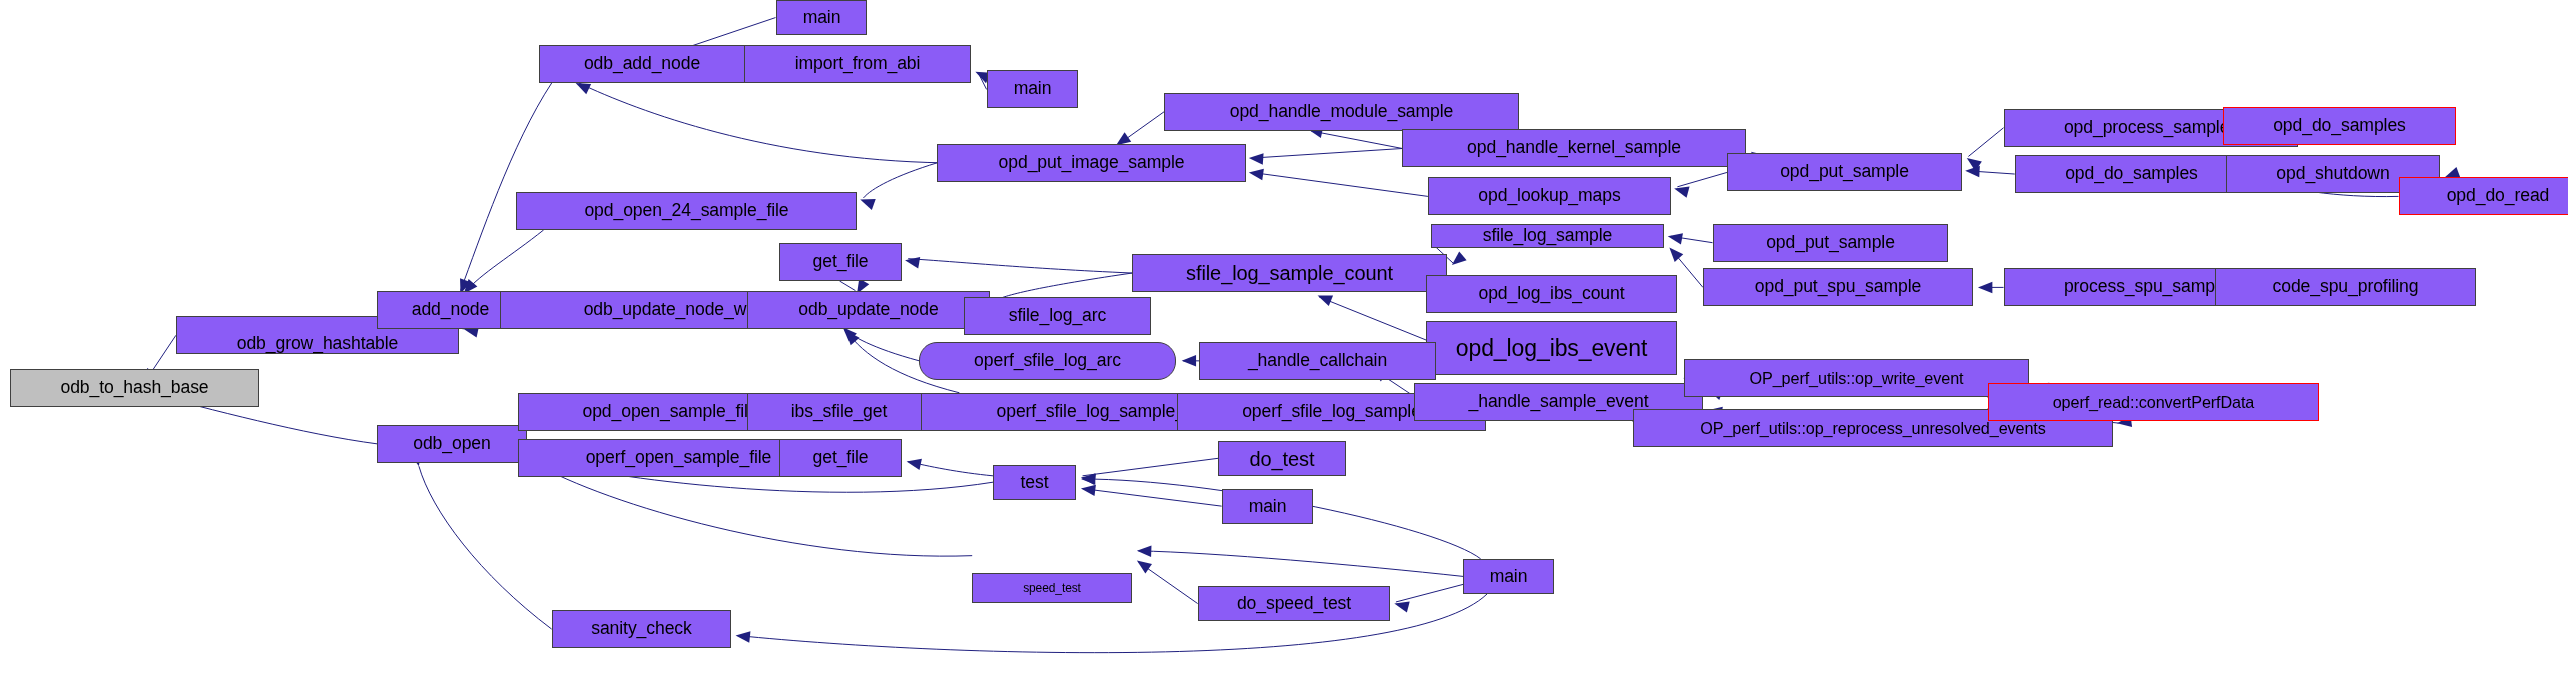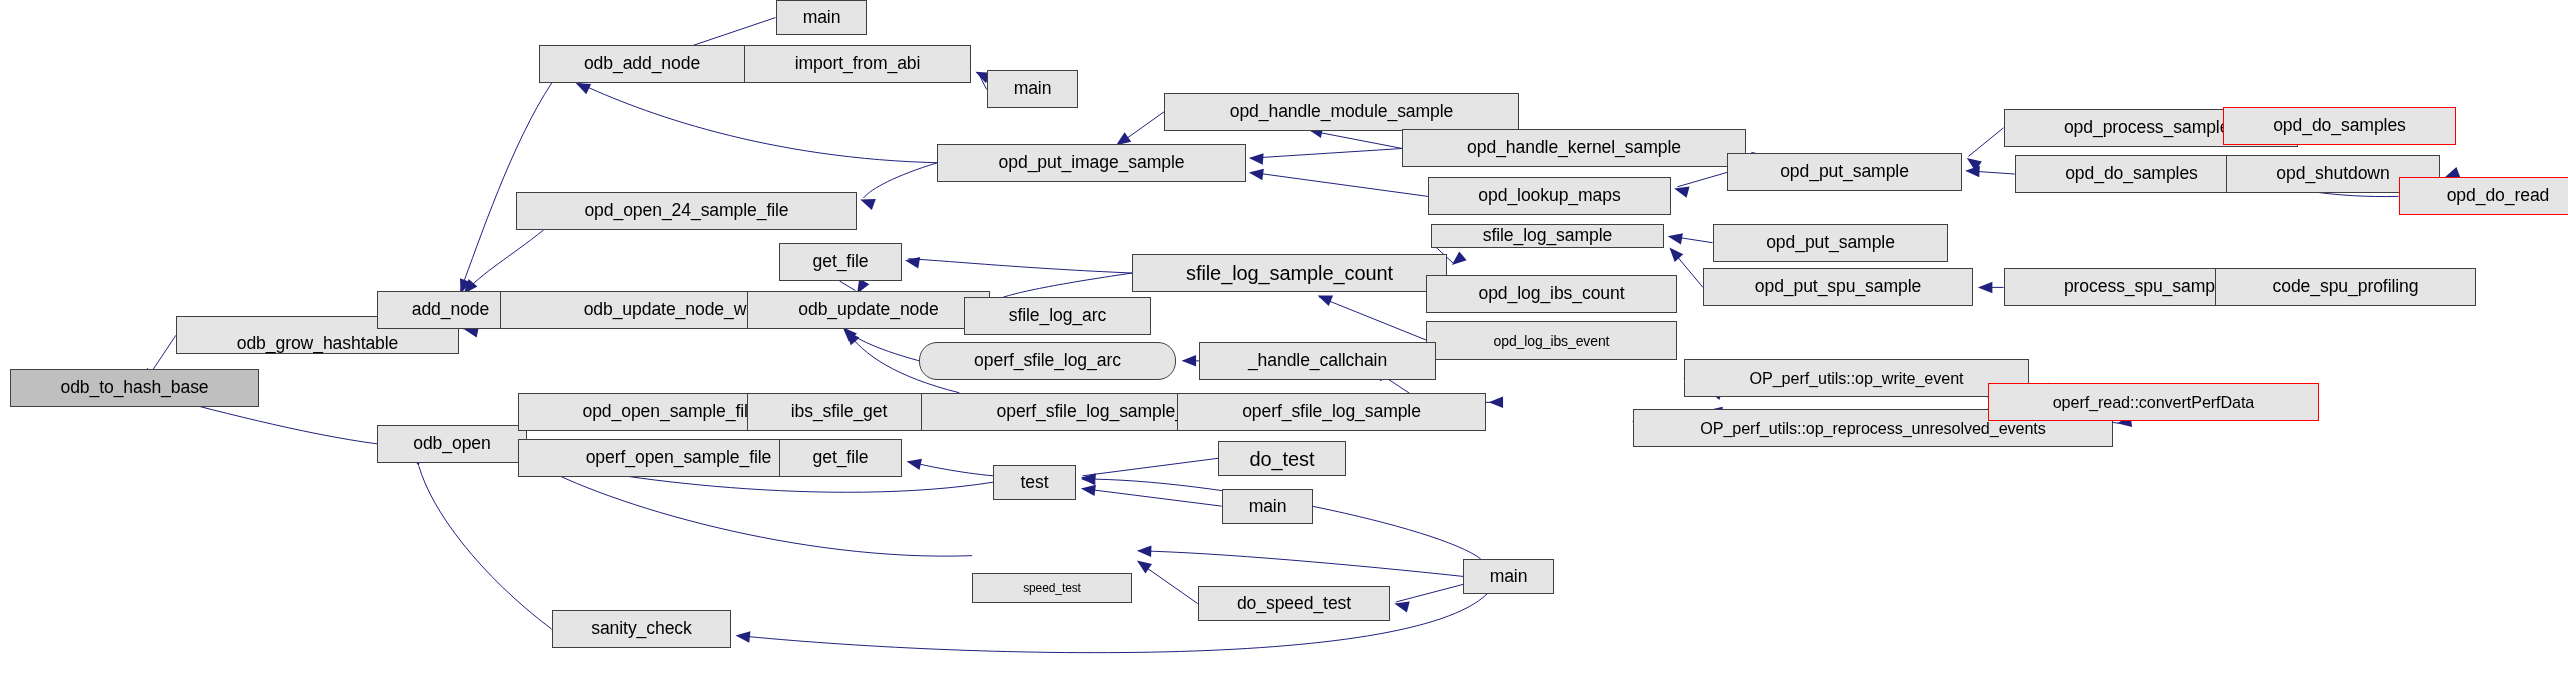--- a/index.html
+++ b/index.html
@@ -21,21 +21,21 @@
     position: absolute;
     left: 0;
     top: 0;
     width: 2568px;
     height: 677px;
     pointer-events: none;
   }
   .gnode {
     position: absolute;
     box-sizing: border-box;
-    background: #e5e5e5;
+    background: #8b5cf6;
     border: 1px solid #404040;
     display: flex;
     align-items: center;
     justify-content: center;
     white-space: nowrap;
     color: #000000;
     font-family: "Liberation Sans", sans-serif;
     letter-spacing: -0.1px;
     cursor: pointer;
   }
@@ -277,34 +277,37 @@
     </div>
     <div class="gnode" style="left: 2004px; top: 268px; width: 293px; height: 38px; font-size: 17.6px;">
       <span class="lbl">process_spu_samples</span>
     </div>
     <div class="gnode" style="left: 2215px; top: 268px; width: 261px; height: 38px; font-size: 17.6px;">
       <span class="lbl">code_spu_profiling</span>
     </div>
     <div class="gnode" style="left: 1426px; top: 275px; width: 251px; height: 38px; font-size: 17.6px;">
       <span class="lbl">opd_log_ibs_count</span>
     </div>
-    <div class="gnode" style="left: 1426px; top: 321px; width: 251px; height: 39px; font-size: 14px;">
+    <div class="gnode" style="left: 1426px; top: 321px; width: 251px; height: 54px; font-size: 23px;">
       <span class="lbl">opd_log_ibs_event</span>
     </div>
     <div class="gnode" style="left: 919px; top: 342px; width: 257px; height: 38px; font-size: 17.6px; border-radius: 18px;">
       <span class="lbl">operf_sfile_log_arc</span>
     </div>
     <div class="gnode" style="left: 1199px; top: 342px; width: 237px; height: 38px; font-size: 17.6px;">
       <span class="lbl">_handle_callchain</span>
     </div>
     <div class="gnode" style="left: 921px; top: 393px; width: 382px; height: 38px; font-size: 17.6px;">
       <span class="lbl">operf_sfile_log_sample_count</span>
     </div>
     <div class="gnode" style="left: 1177px; top: 393px; width: 309px; height: 38px; font-size: 17.6px;">
       <span class="lbl">operf_sfile_log_sample</span>
+    </div>
+    <div class="gnode" style="left: 1414px; top: 383px; width: 289px; height: 38px; font-size: 17.6px;">
+      <span class="lbl">_handle_sample_event</span>
     </div>
     <div class="gnode" style="left: 1684px; top: 359px; width: 345px; height: 38px; font-size: 16.2px;">
       <span class="lbl">OP_perf_utils::op_write_event</span>
     </div>
     <div class="gnode" style="left: 1633px; top: 409px; width: 480px; height: 38px; font-size: 16.2px;">
       <span class="lbl">OP_perf_utils::op_reprocess_unresolved_events</span>
     </div>
     <div class="gnode hot" style="left: 1988px; top: 383px; width: 331px; height: 38px; font-size: 16.2px; border-color: rgb(255, 0, 0);">
       <span class="lbl">operf_read::convertPerfData</span>
     </div>

